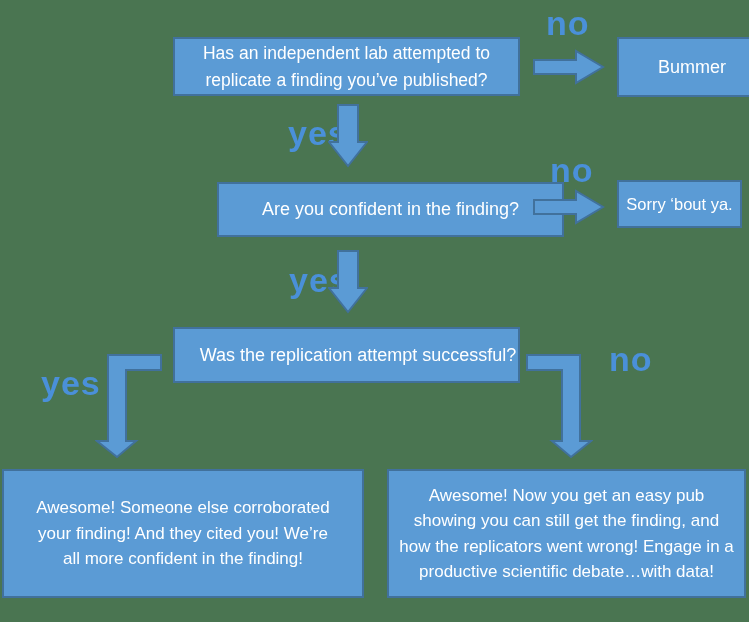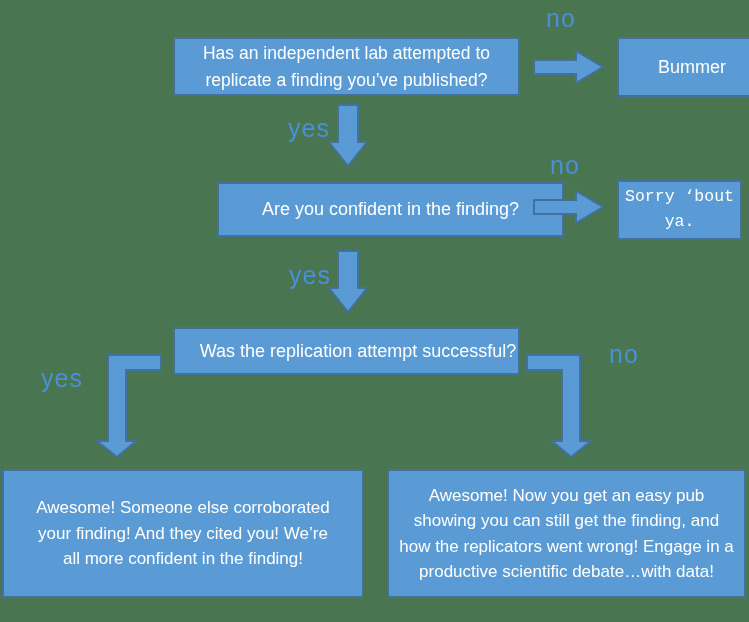--- a/index.html
+++ b/index.html
@@ -24,29 +24,29 @@
     color:var(--node-text-color);
     display:flex;align-items:center;justify-content:center;
     text-align:center;
     font-size:17px;
     line-height:1.5;
   }
   .flow-node .node-text{display:block;width:100%;}
   .q1{left:173px;top:37px;width:347px;height:59px;padding:14px 12px;font-size:17.5px;}
   .bummer{left:617px;top:37px;width:150px;height:60px;font-size:18px;}
   .q2{left:173px;top:182px;width:347px;height:55px;font-size:18px;margin-left:44px;}
-  .sorry{left:617px;top:180px;width:125px;height:60px;font-size:16.5px;font-family:Liberation Mono, monospace;}
-  .q3{left:173px;top:327px;width:347px;height:48px;font-size:18px;padding-left:23px;}
+  .sorry{left:617px;top:180px;width:125px;height:48px;font-size:16.5px;}
+  .q3{left:173px;top:327px;width:347px;height:56px;font-size:18px;padding-left:23px;}
   .result-yes{left:2px;top:469px;width:362px;height:129px;padding:0 32px;}
   .result-no{left:387px;top:469px;width:359px;height:129px;padding:0 10px;}
   .branch-label{
     position:absolute;
     color:var(--label-color);
-    font-weight:normal;
-    font-size:25px;
+    font-weight:bold;
+    font-size:34px;
     letter-spacing:1px;
   }
   .lbl-no-1{left:546px;top:4px;}
   .lbl-yes-1{left:288px;top:114px;}
   .lbl-no-2{left:550px;top:151px;}
   .lbl-yes-2{left:289px;top:261px;}
   .lbl-yes-3{left:41px;top:364px;}
   .lbl-no-3{left:609px;top:340px;}
   .arrow{position:absolute;}
   .arrow svg{display:block;}

